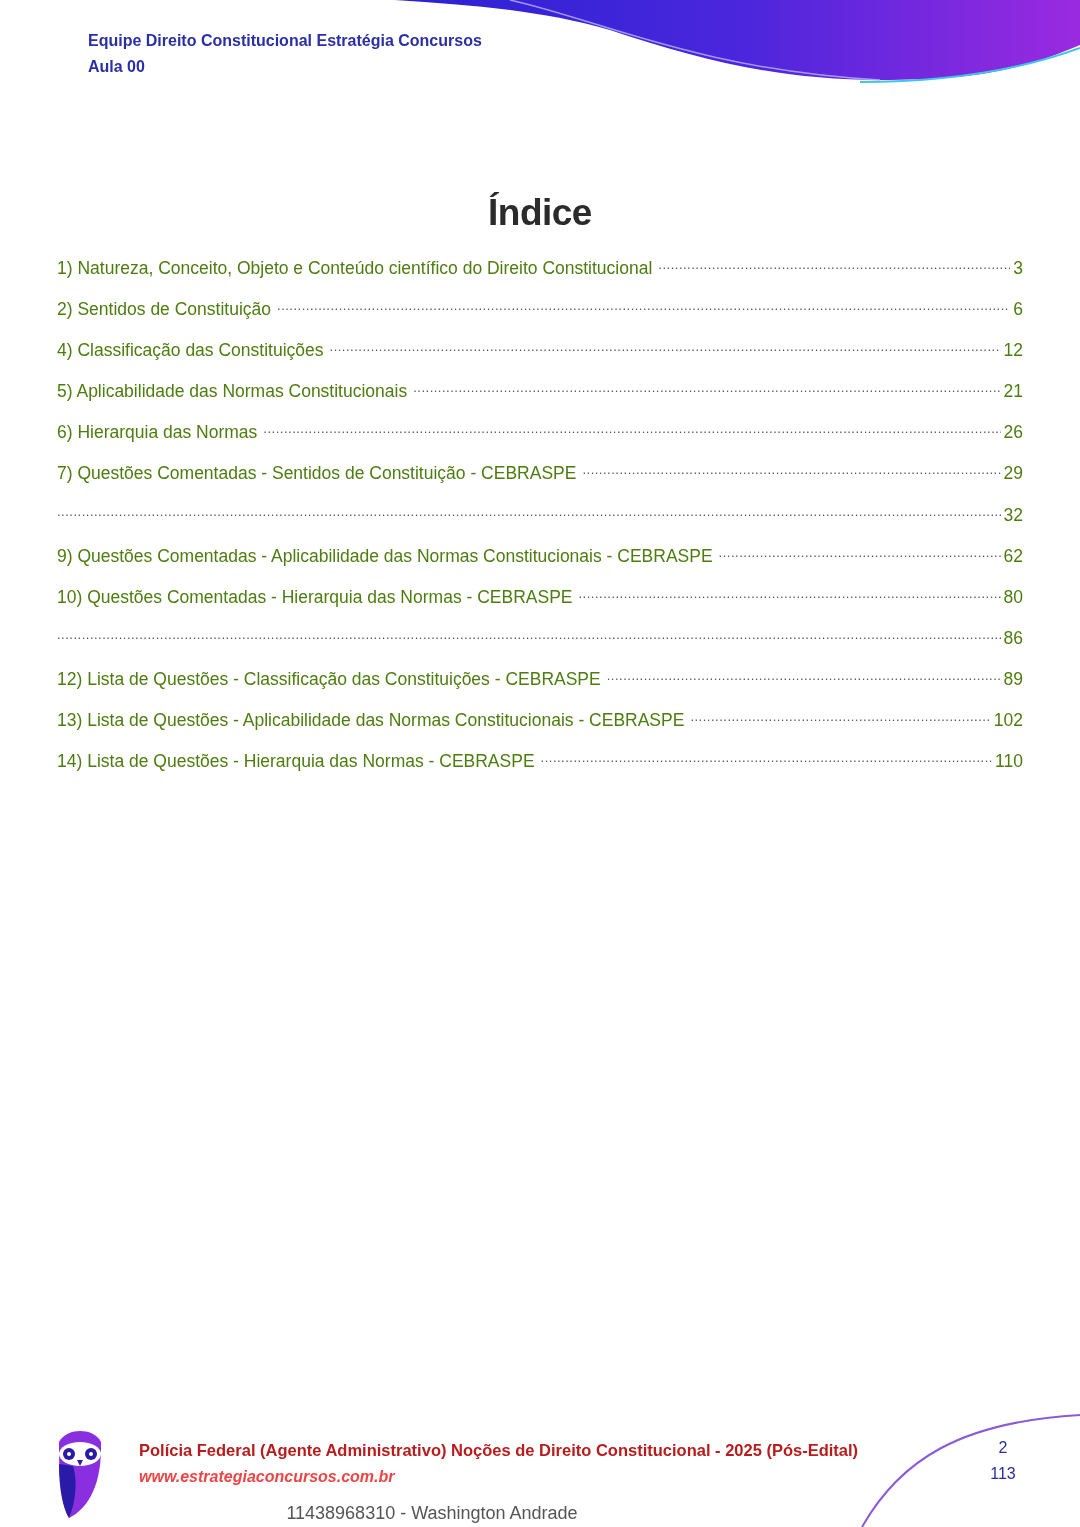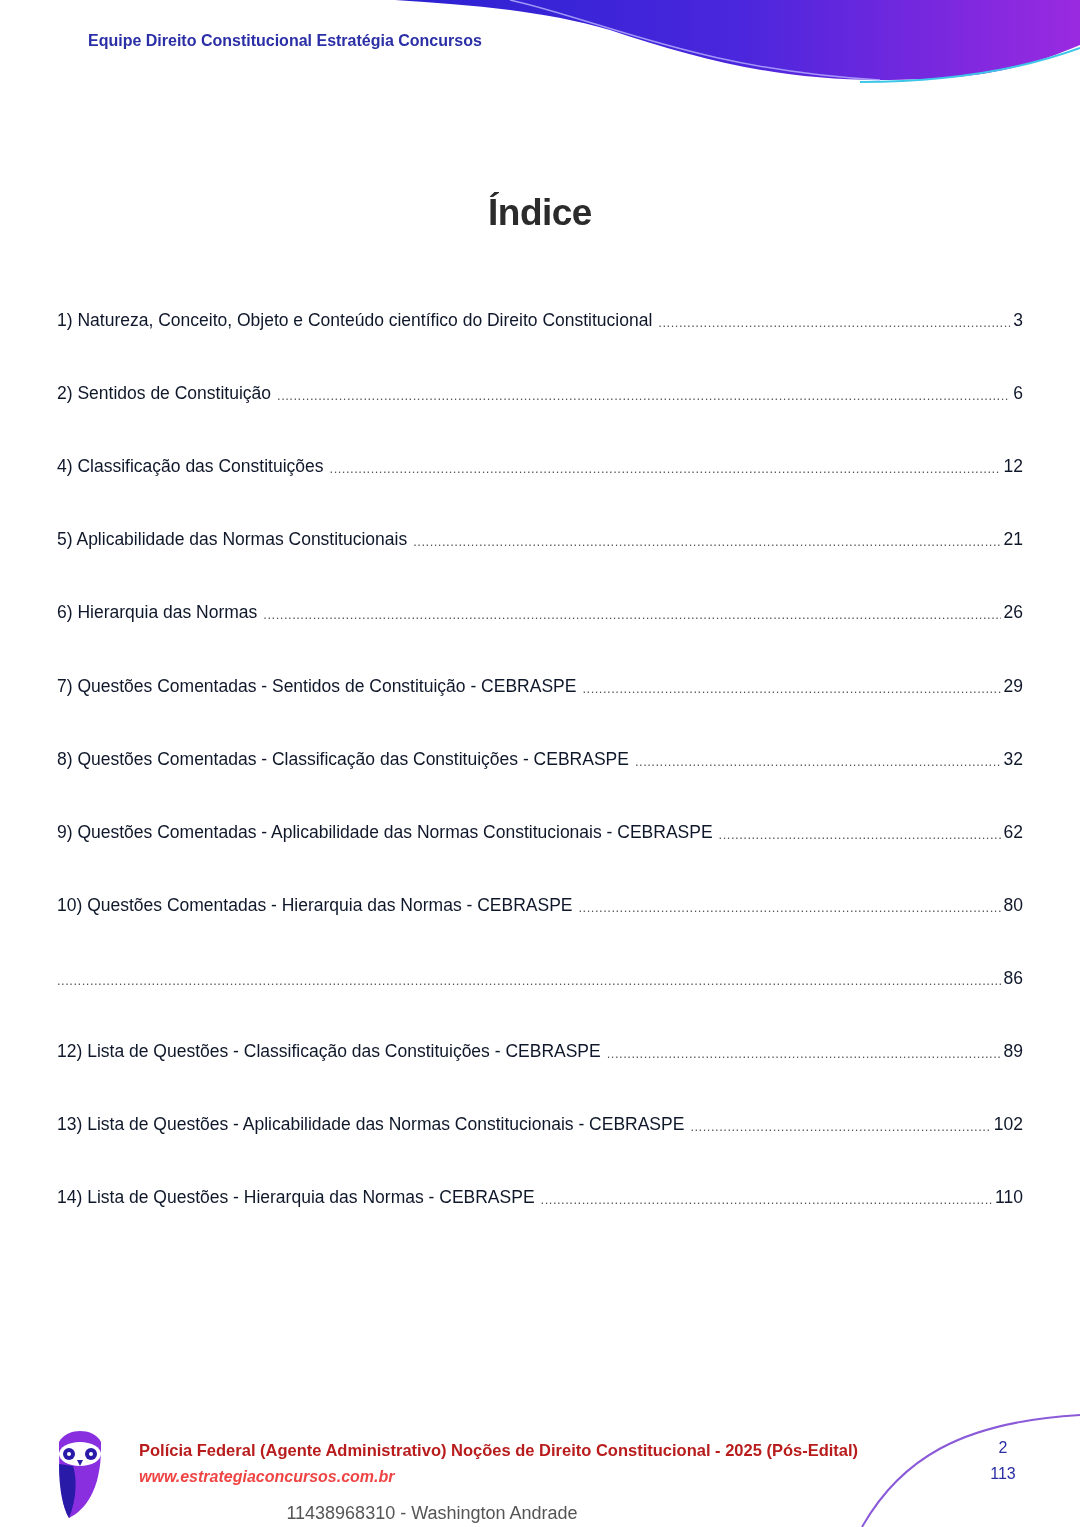--- a/index.html
+++ b/index.html
@@ -45,26 +45,25 @@
       position: absolute;
       left: 57px;
       top: 258px;
       width: 966px;
       margin: 0;
       padding: 0;
       list-style: none;
     }
     .toc-item {
       display: flex;
-      align-items: flex-end;
+      align-items: flex-start;
       height: 41.1px;
       font-size: 17.5px;
-      color: #0f172a;
+      color: #4d7c0f;
       white-space: nowrap;
-      margin-top: 32px;
     }
     .toc-label {
       flex: 0 0 auto;
       padding-right: 6px;
     }
     .toc-dots {
       flex: 1 1 auto;
       overflow: hidden;
       color: #555;
       letter-spacing: 0.5px;
@@ -141,20 +140,21 @@
       <stop offset="1" stop-color="#9a2ae0"></stop>
     </linearGradient>
   </defs>
   <path d="M395 0 L1080 0 L1080 45 C1010 75 960 80 880 80 C780 80 700 60 610 30 C540 10 470 5 395 0 Z" fill="url(#waveGrad)"></path>
   <path d="M510 0 C600 20 700 70 880 80" stroke="#b9b4ff" stroke-width="1.5" fill="none" opacity="0.8"></path>
   <path d="M860 82 C950 82 1020 70 1080 48" stroke="#3ec6e8" stroke-width="2" fill="none"></path>
 </svg>
 
 <div class="header-text">
   <div>Equipe Direito Constitucional Estratégia Concursos</div>
+  <div>Aula 00</div>
 </div>
 
 <h1 class="title" style="margin:0;">Índice</h1>
 
 <ul class="toc">
   <li class="toc-item">
       <span class="toc-label">1) Natureza, Conceito, Objeto e Conteúdo científico do Direito Constitucional</span>
       <span class="toc-dots"></span>
       <span class="toc-page">3</span>
     </li>
@@ -177,21 +177,20 @@
       <span class="toc-label">6) Hierarquia das Normas</span>
       <span class="toc-dots"></span>
       <span class="toc-page">26</span>
     </li>
   <li class="toc-item">
       <span class="toc-label">7) Questões Comentadas - Sentidos de Constituição - CEBRASPE</span>
       <span class="toc-dots"></span>
       <span class="toc-page">29</span>
     </li>
   <li class="toc-item">
-      <span class="toc-label">8) Questões Comentadas - Classificação das Constituições - CEBRASPE</span>
       <span class="toc-dots"></span>
       <span class="toc-page">32</span>
     </li>
   <li class="toc-item">
       <span class="toc-label">9) Questões Comentadas - Aplicabilidade das Normas Constitucionais - CEBRASPE</span>
       <span class="toc-dots"></span>
       <span class="toc-page">62</span>
     </li>
   <li class="toc-item">
       <span class="toc-label">10) Questões Comentadas - Hierarquia das Normas - CEBRASPE</span>

